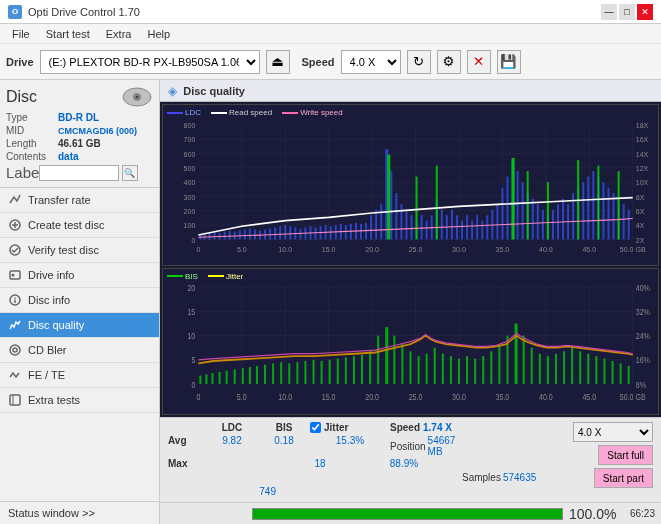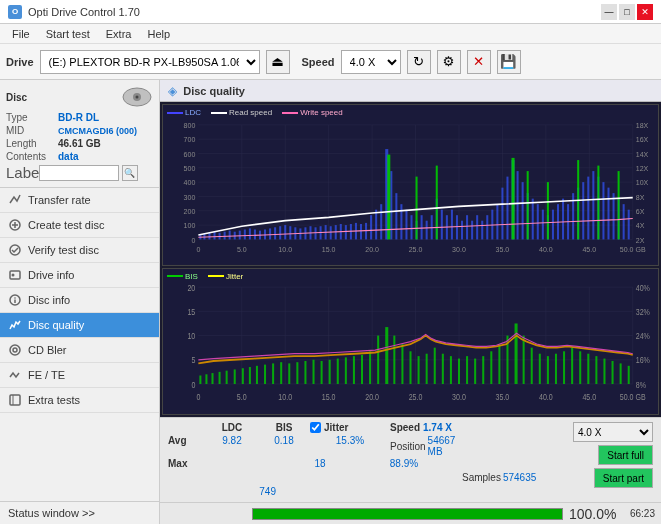--- a/index.html
+++ b/index.html
@@ -28,21 +28,21 @@
     
     
     .main-layout { display: flex; height: calc(524px - 24px - 20px - 36px); }
     
     
     .sidebar { width: 160px; background: #f0f0f0; border-right: 1px solid #ccc; display: flex; flex-direction: column; }
     
     
     .disc-info-panel { padding: 6px; border-bottom: 1px solid #ccc; }
     .disc-header { display: flex; align-items: center; justify-content: space-between; margin-bottom: 4px; }
-    .disc-title { font-size: 10px; font-weight: bold; color: #333; }
+    .disc-title { font-size: 16px; font-weight: normal; color: #333; }
     .disc-row { display: flex; align-items: center; margin-bottom: 2px; }
     .disc-row-label { font-size: 10px; color: #555; width: 52px; flex-shrink: 0; }
     .disc-row-value { font-size: 10px; color: #0066cc; font-weight: bold; }
     .disc-row-value.black { color: #333; }
     .label-input-row { display: flex; align-items: center; gap: 3px; margin-top: 2px; }
     .label-text { font-size: 15px; color: #555; width: 30px; }
     .label-input { height: 16px; border: 1px solid #aaa; background: white; font-size: 10px; width: 80px; padding: 0 2px; }
     .label-btn { width: 16px; height: 16px; border: 1px solid #aaa; background: #f0f0f0; cursor: pointer; font-size: 9px; display: flex; align-items: center; justify-content: center; }
     
     
@@ -64,21 +64,21 @@
     .chart-title { font-size: 11px; font-weight: bold; color: #333; }
     .chart-icon { color: #4a90d9; font-size: 12px; }
     
     
     .charts-area { flex: 1; display: flex; flex-direction: column; background: #1a1a2e; padding: 2px; gap: 2px; }
     
     .chart-container { flex: 1; background: #1e1e3a; position: relative; border: 1px solid #444; }
     
     
     .stats-area { background: #e8e8e8; border-top: 1px solid #ccc; padding: 4px 8px; }
-    .start-btn { height: 20px; padding: 0 8px; font-size: 10px; background: #22c55e; border: 1px solid #aaa; cursor: pointer; white-space: nowrap; }
+    .start-btn { height: 20px; padding: 0 8px; font-size: 10px; background: #f9a8d4; border: 1px solid #aaa; cursor: pointer; white-space: nowrap; }
     
     
     .progress-area { background: #e8e8e8; border-top: 1px solid #ccc; padding: 3px 6px; display: flex; align-items: center; gap: 6px; height: 22px; }
     .progress-label { font-size: 12px; color: #333; width: 80px; margin-top: 44px; }
     .progress-bar-container { flex: 1; height: 12px; background: #c0c0c0; border: 1px solid #888; }
     .progress-bar-fill { height: 100%; background: #00aa00; width: 100%; }
     .progress-percent { font-size: 14px; color: #333; width: 40px; text-align: right; }
     .progress-time { font-size: 10px; color: #333; width: 40px; text-align: right; }
     
     

